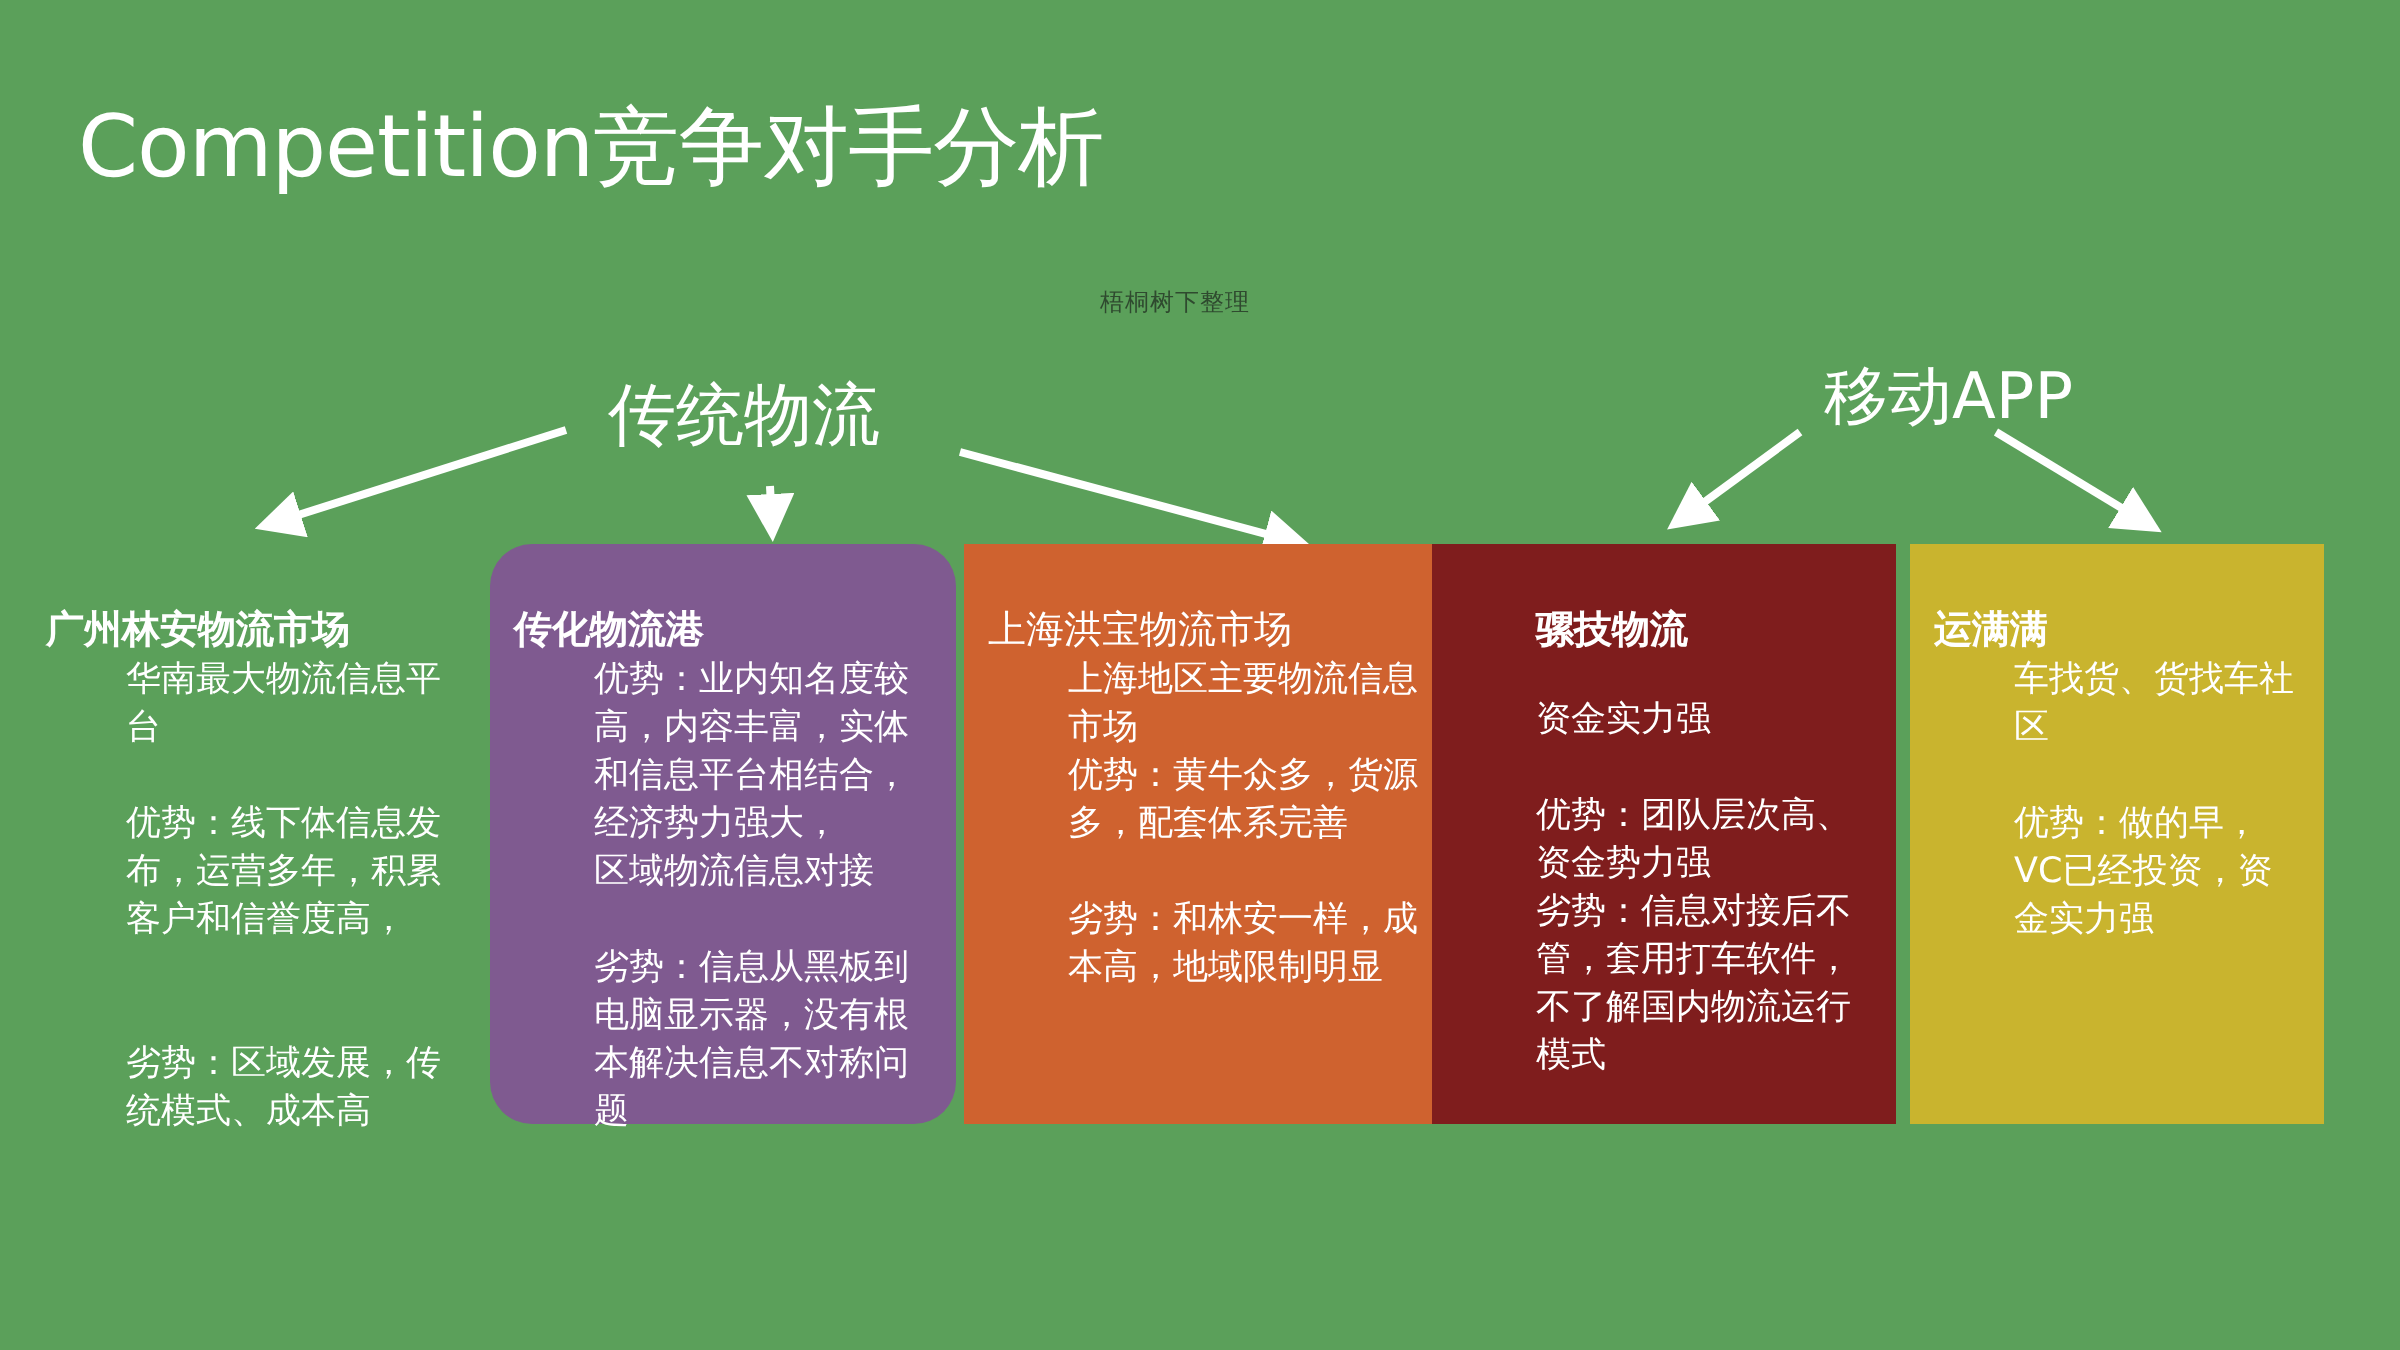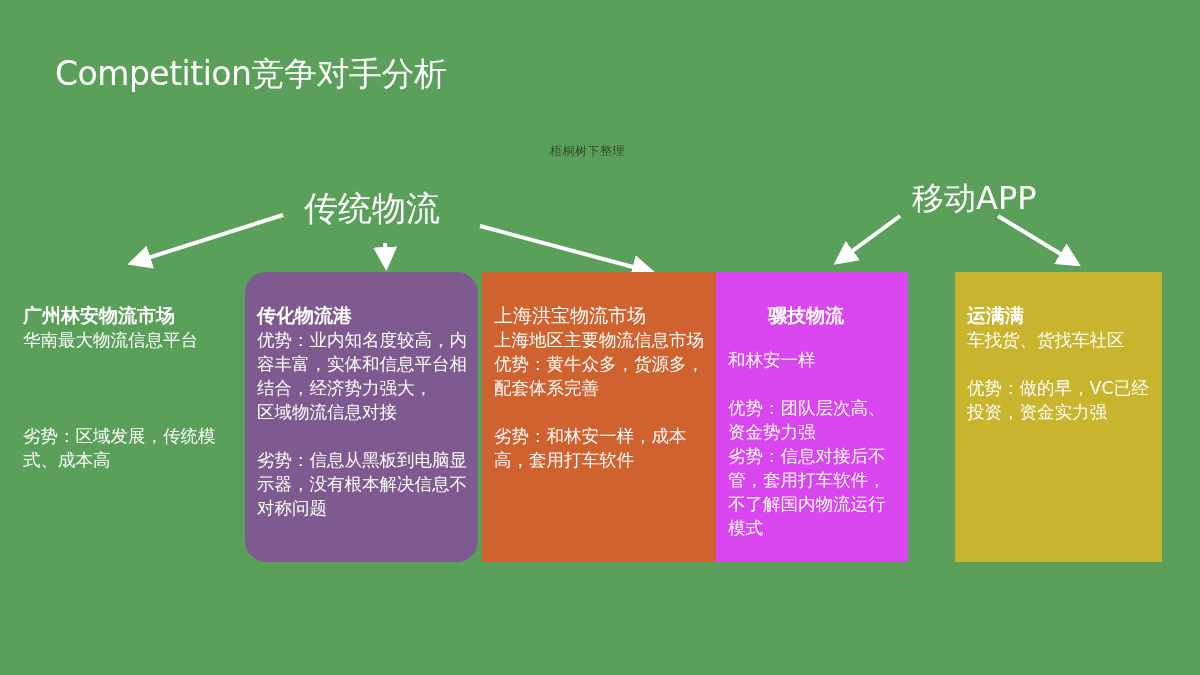--- a/index.html
+++ b/index.html
@@ -4,22 +4,22 @@
 <style>
   html, body { margin: 0; padding: 0; }
   body {
     width: 1200px; height: 675px; overflow: hidden;
     background: #5ba05a;
     font-family: "DejaVu Sans", "Liberation Sans", sans-serif;
     color: #ffffff;
     position: relative;
   }
   .title {
-    position: absolute; left: 55px; top: 48px;
-    font-size: 33px; line-height: 52px; letter-spacing: -0.5px;
+    position: absolute; left: 39px; top: 48px;
+    font-size: 43px; line-height: 52px; letter-spacing: -0.5px;
     white-space: nowrap;
   }
   .subnote {
     position: absolute; left: 550px; top: 143px;
     font-family: "DejaVu Serif", "Liberation Serif", serif;
     font-size: 12px; color: #2f4a2f; letter-spacing: 0.5px;
   }
   .cat {
     position: absolute; font-size: 34px; line-height: 40px; white-space: nowrap;
   }
@@ -27,26 +27,26 @@
   .cat.app  { left: 912px; top: 178px; font-size: 32px; }
   svg.arrows { position: absolute; left: 0; top: 0; pointer-events: none; }
   .box {
     position: absolute; top: 272px; height: 290px;
     box-sizing: border-box; padding: 30px 10px 0 12px;
     font-size: 17.5px; line-height: 24px;
   }
   .box.plain { background: transparent; left: 12px; width: 228px; padding-left: 11px; top: 272px; }
   .box.purple { background: #7f5a90; left: 245px; width: 233px; border-radius: 21px; }
   .box.orange { background: #cf622f; left: 482px; width: 248px; }
-  .box.teal   { background: #d946ef; left: 716px; width: 192px; }
+  .box.teal   { background: #7f1d1d; left: 716px; width: 232px; }
   .box.yellow { background: #c9b42e; left: 955px; width: 207px; }
   .box .name { font-weight: bold; font-size: 19px; line-height: 26px; }
   .box.orange .name { font-weight: normal; font-size: 19px; }
   .box.teal .name { padding-left: 40px; margin-bottom: 20px; }
-  .box .line { white-space: pre-wrap; }
+  .box .line { white-space: pre-wrap; margin-left: 40px; }
   .gap { height: 24px; }
   .gap2 { height: 48px; }
 </style>
 </head>
 <body>
 
 <div class="title">Competition竞争对手分析</div>
 <div class="subnote">梧桐树下整理</div>
 
 <div class="cat trad">传统物流</div>
@@ -64,43 +64,44 @@
     <line x1="480" y1="226" x2="648" y2="271" marker-end="url(#ah)"></line>
     <line x1="900" y1="216" x2="840" y2="260" marker-end="url(#ah)"></line>
     <line x1="998" y1="216" x2="1074" y2="262" marker-end="url(#ah)"></line>
   </g>
 </svg>
 
 <div class="box plain">
   <div class="name">广州林安物流市场</div>
   <div class="line">华南最大物流信息平台</div>
   <div class="gap"></div>
+  <div class="line">优势：线下体信息发布，运营多年，积累客户和信誉度高，</div>
   <div class="gap2"></div>
   <div class="line">劣势：区域发展，传统模式、成本高</div>
 </div>
 
 <div class="box purple">
   <div class="name">传化物流港</div>
   <div class="line">优势：业内知名度较高，内容丰富，实体和信息平台相结合，经济势力强大，</div>
   <div class="line">区域物流信息对接</div>
   <div class="gap"></div>
   <div class="line">劣势：信息从黑板到电脑显示器，没有根本解决信息不对称问题</div>
 </div>
 
 <div class="box orange">
   <div class="name">上海洪宝物流市场</div>
   <div class="line">上海地区主要物流信息市场</div>
   <div class="line">优势：黄牛众多，货源多，配套体系完善</div>
   <div class="gap"></div>
-  <div class="line">劣势：和林安一样，成本高，套用打车软件</div>
+  <div class="line">劣势：和林安一样，成本高，地域限制明显</div>
 </div>
 
 <div class="box teal">
   <div class="name">骡技物流</div>
-  <div class="line">和林安一样</div>
+  <div class="line">资金实力强</div>
   <div class="gap"></div>
   <div class="line">优势：团队层次高、资金势力强</div>
   <div class="line">劣势：信息对接后不管，套用打车软件，不了解国内物流运行模式</div>
 </div>
 
 <div class="box yellow">
   <div class="name">运满满</div>
   <div class="line">车找货、货找车社区</div>
   <div class="gap"></div>
   <div class="line">优势：做的早，VC已经投资，资金实力强</div>

